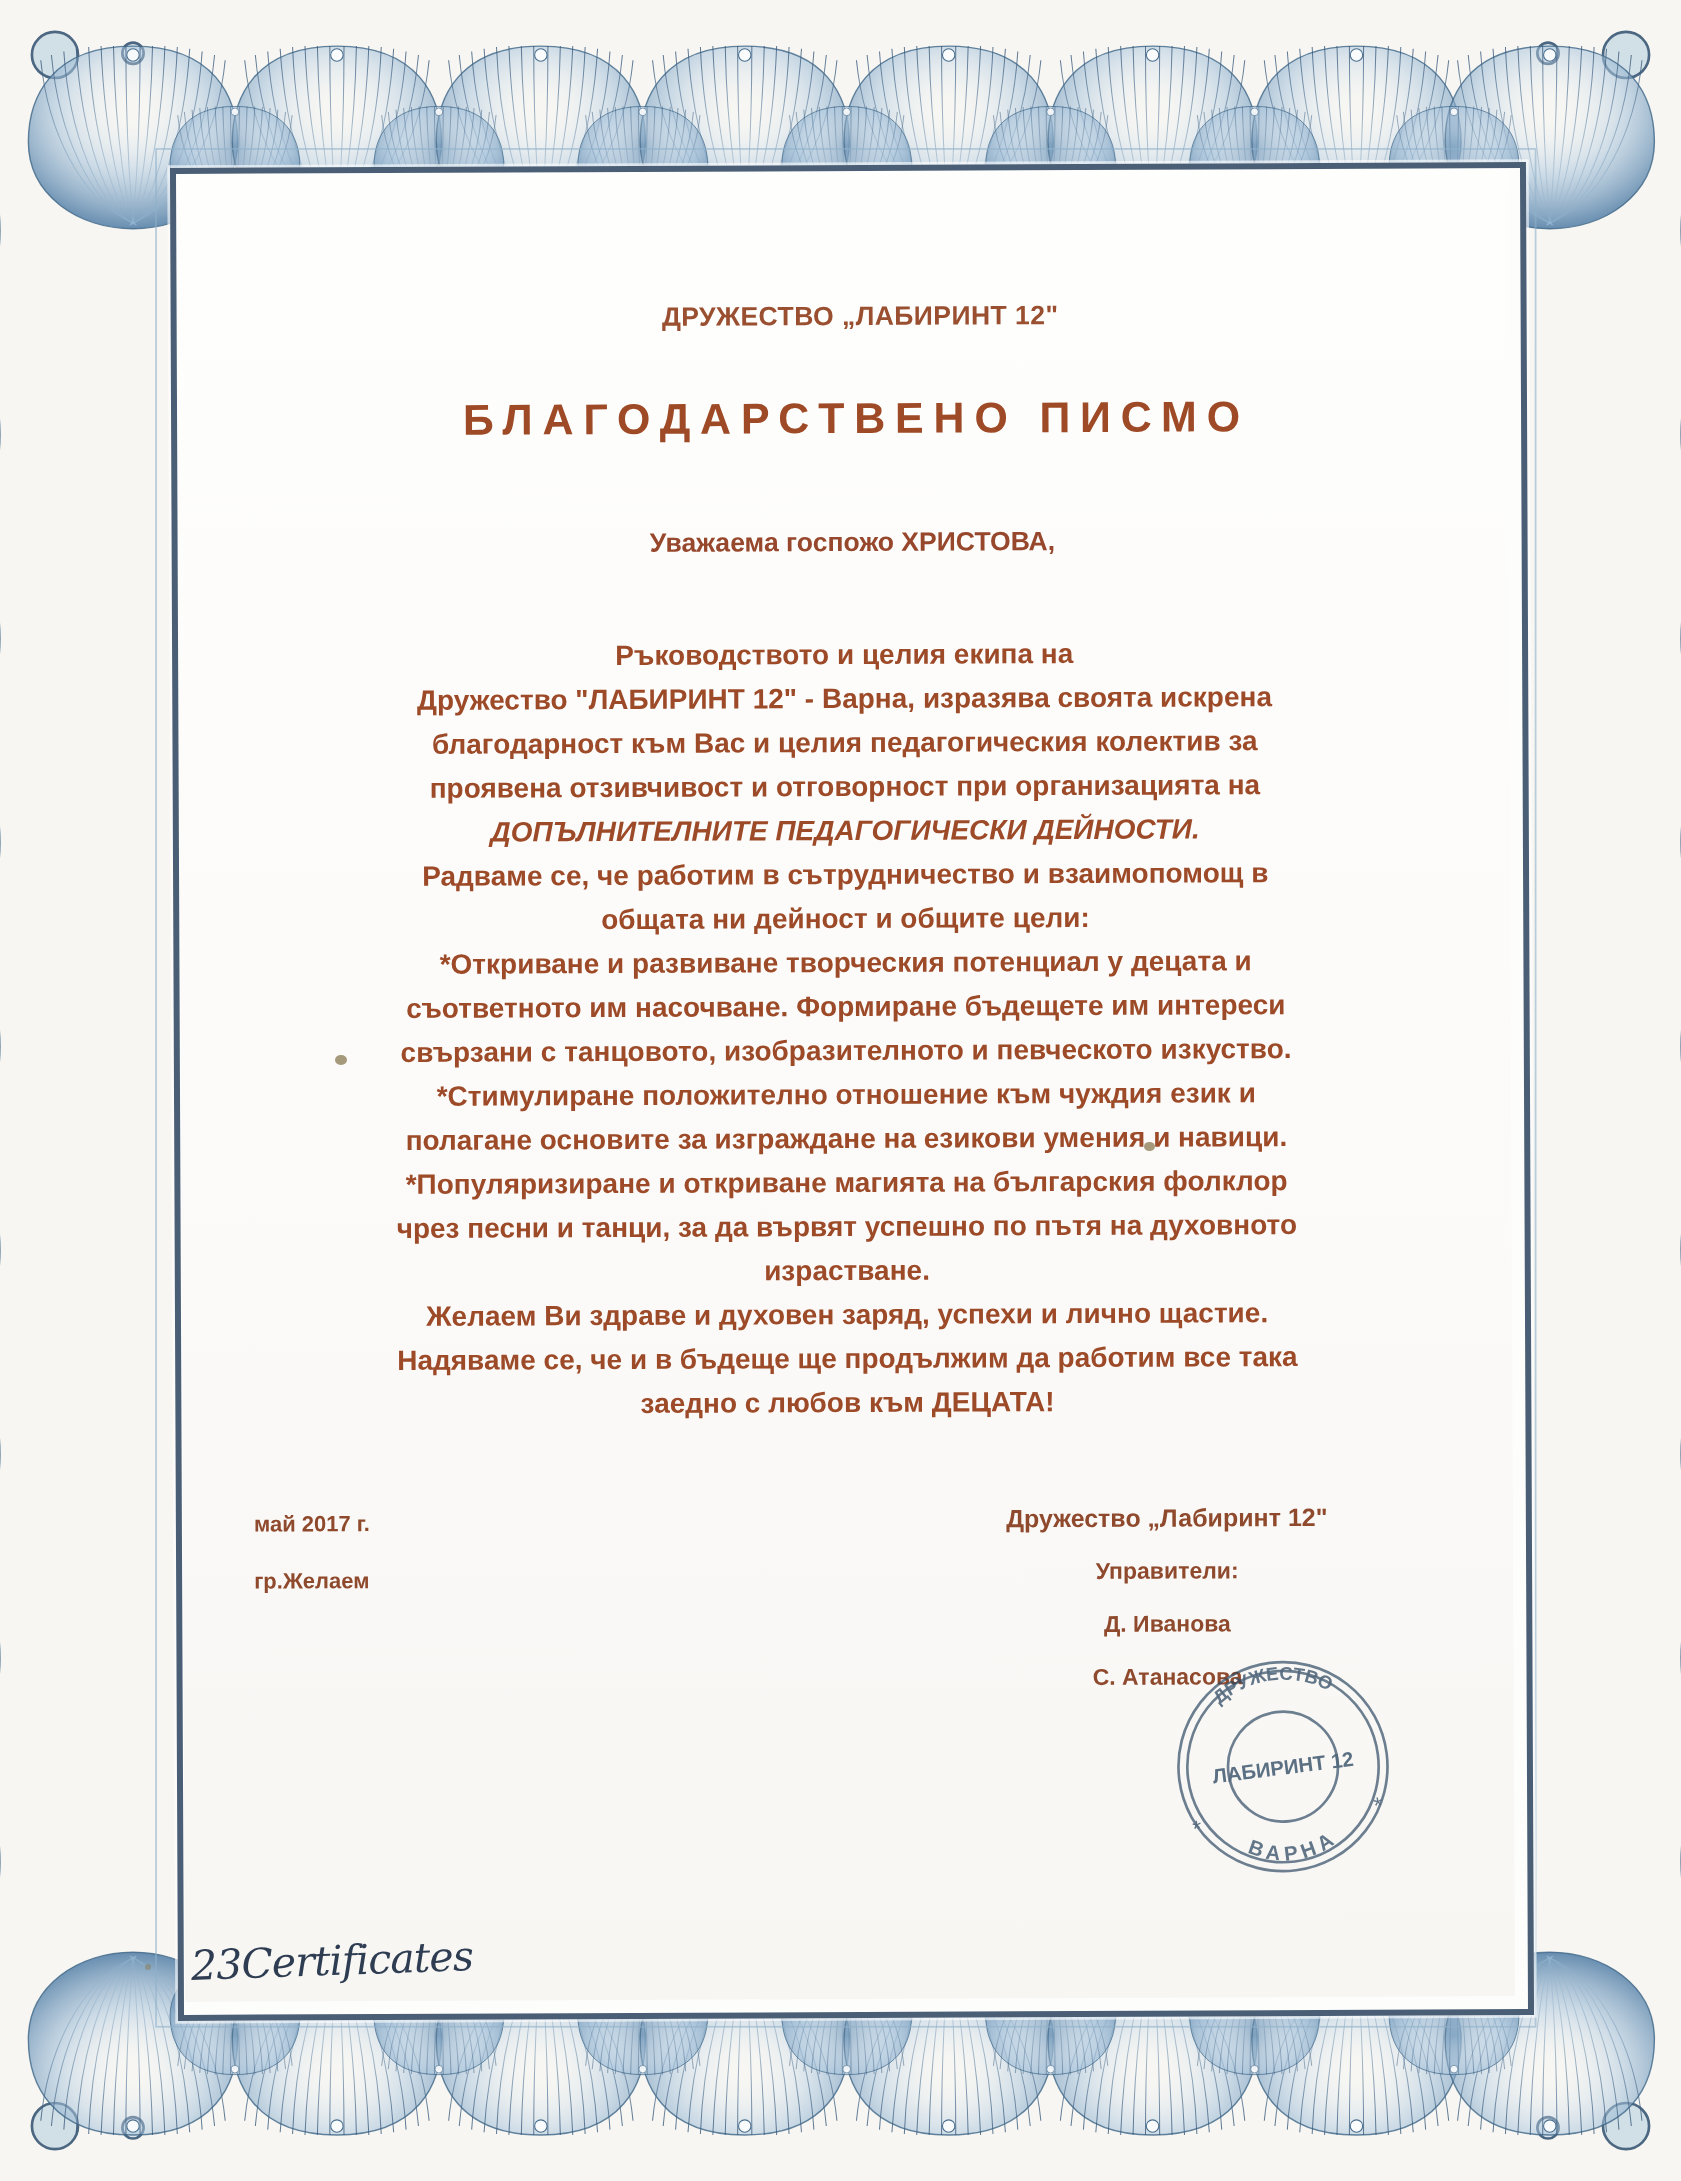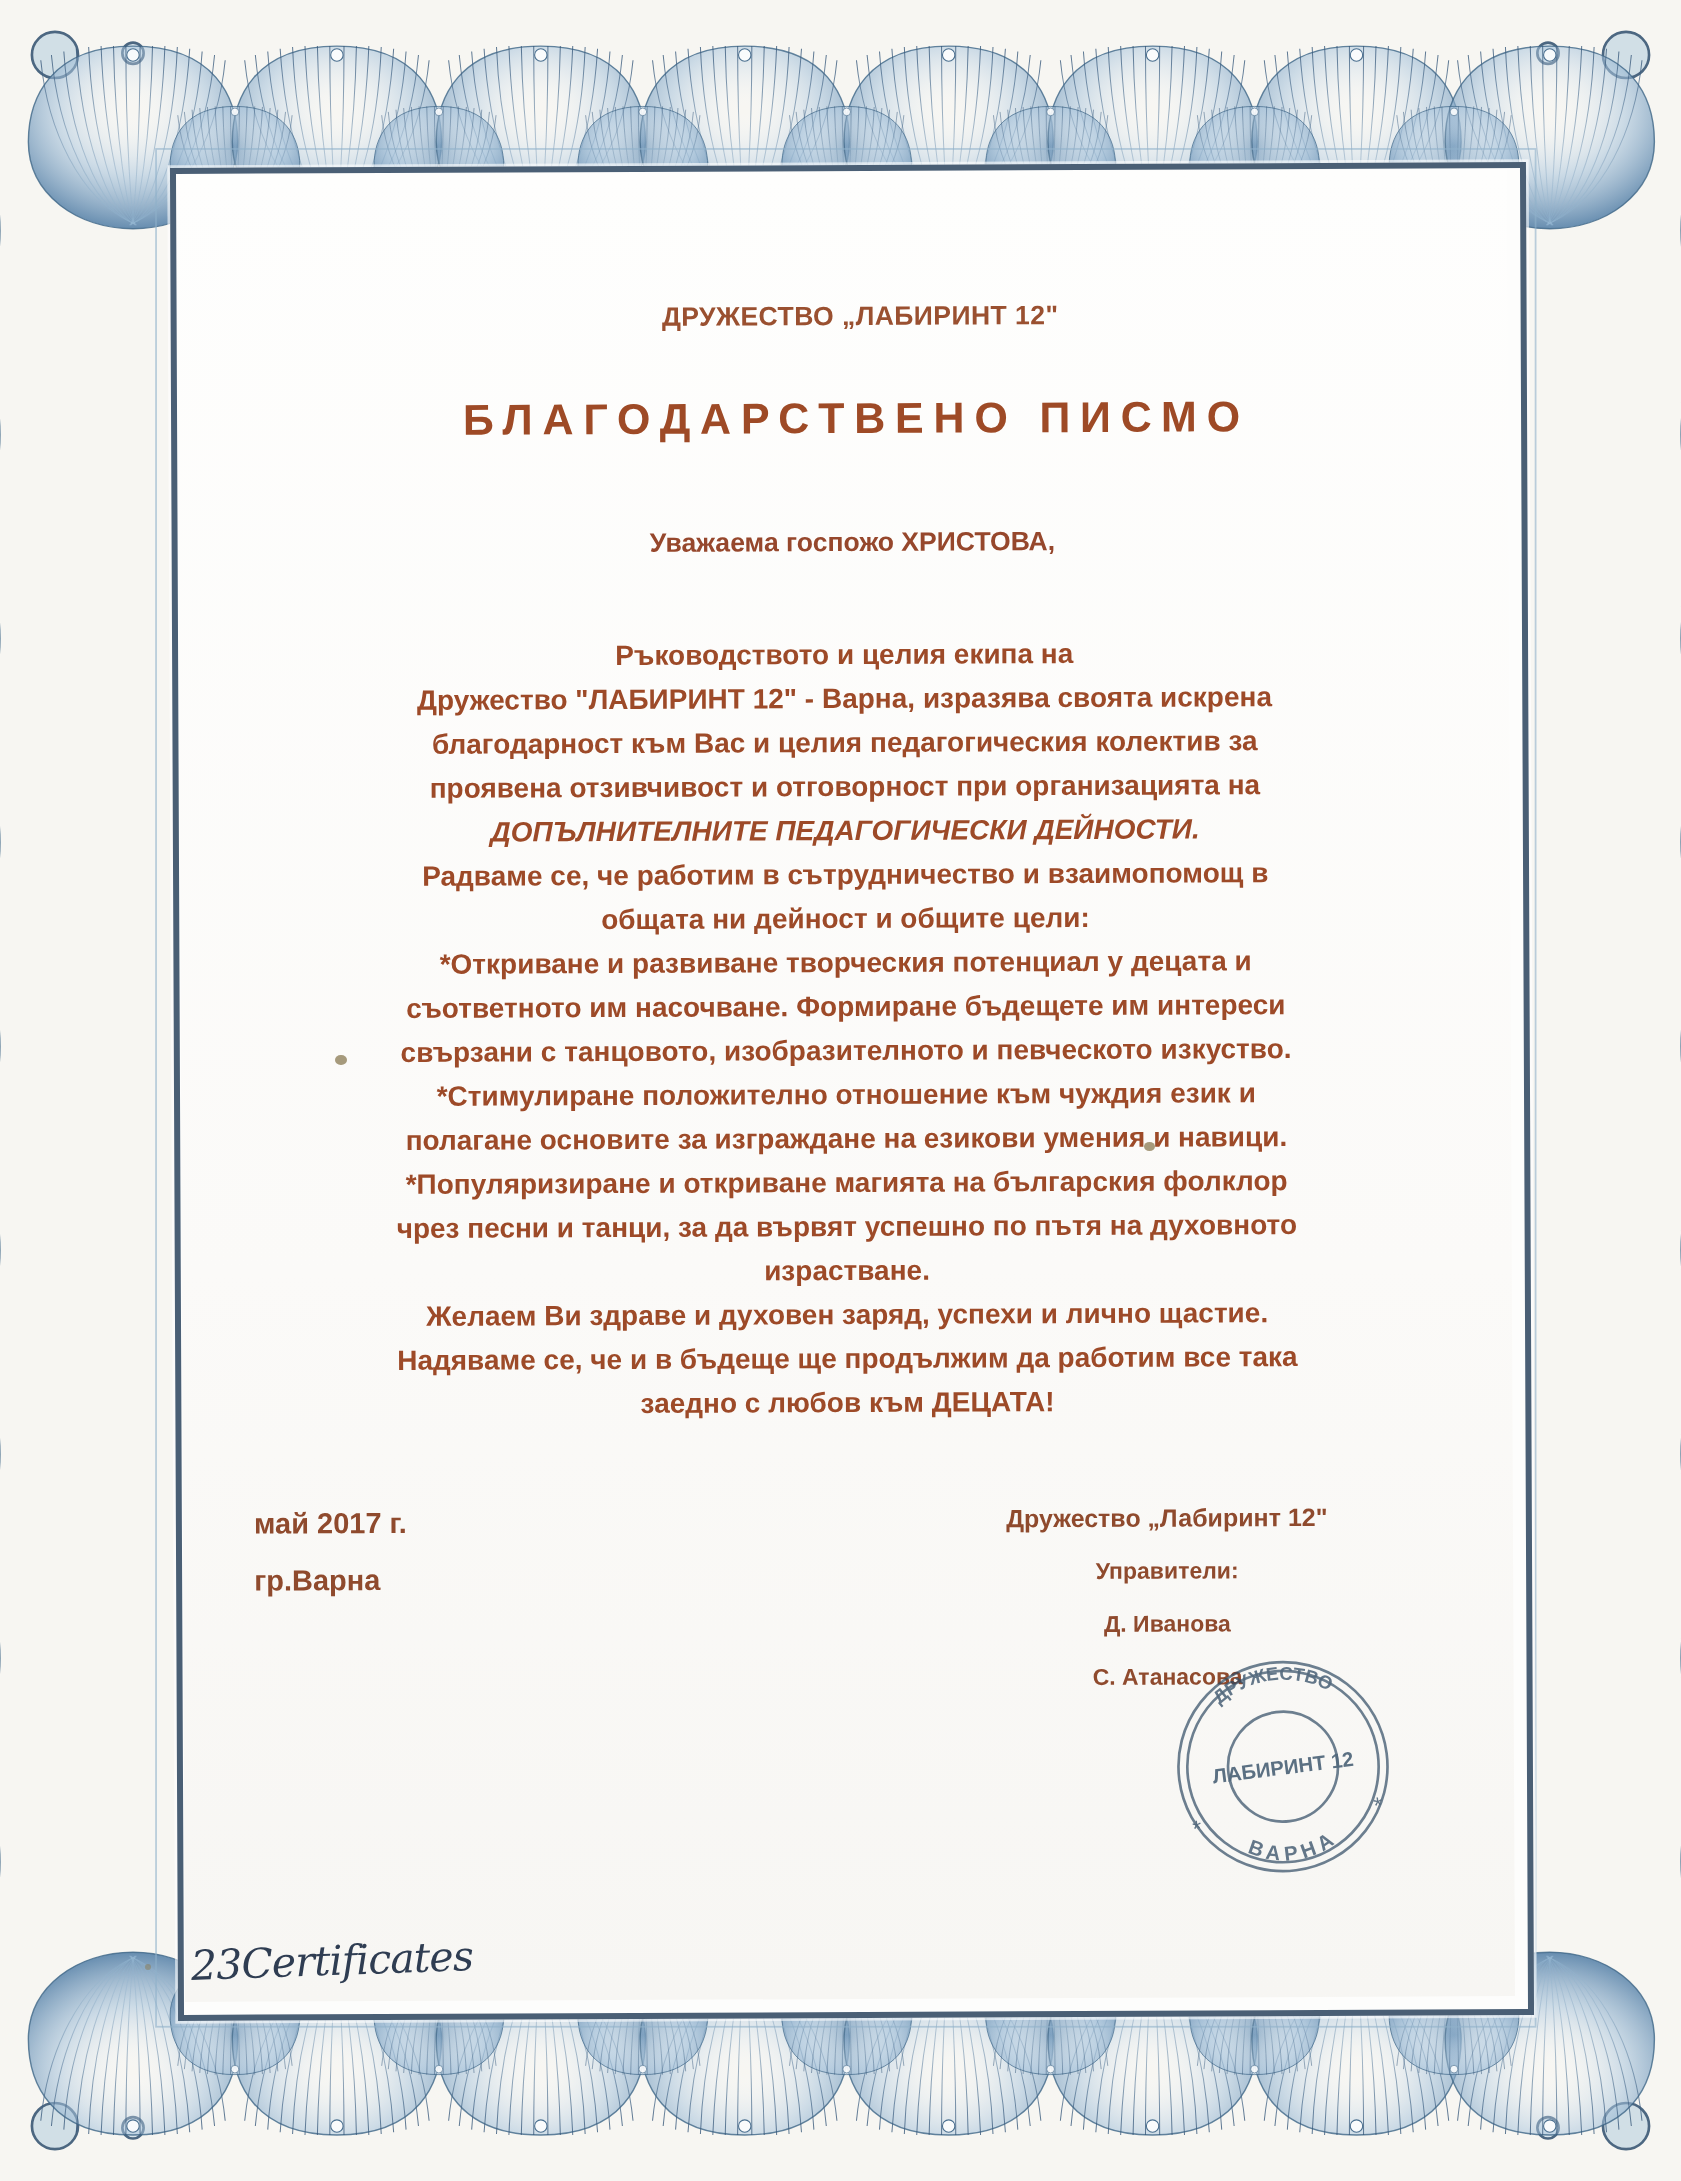--- a/index.html
+++ b/index.html
@@ -113,21 +113,21 @@
     color: #9d4a28;
   }
   .body-block p { margin: 0; }
   .body-block .ital { font-style: italic; }
 
   
   .footer-left {
     position: absolute;
     left: 71px;
     top: 1321px;
-    font-size: 29px;
+    font-size: 22px;
     font-weight: bold;
     color: #8f4a2d;
     line-height: 57px;
   }
   .footer-right {
     position: absolute;
     left: 709px;
     top: 1321px;
     width: 550px;
     text-align: center;
@@ -337,21 +337,21 @@
       <p>*Популяризиране и откриване магията на българския фолклор</p>
       <p>чрез песни и танци, за да вървят успешно по пътя на духовното</p>
       <p>израстване.</p>
       <p>Желаем Ви здраве и духовен заряд, успехи и лично щастие.</p>
       <p>Надяваме се, че и в бъдеще ще продължим да работим все така</p>
       <p>заедно с любов към ДЕЦАТА!</p>
     </div>
 
     <div class="footer-left">
       <div>май 2017 г.</div>
-      <div>гр.Варна</div>
+      <div>гр.Желаем</div>
     </div>
 
     <div class="footer-right">
       <div>Дружество „Лабиринт 12"</div>
       <div class="small">Управители:</div>
       <div class="small">Д. Иванова</div>
       <div class="small">С. Атанасова</div>
     </div>
 
     <svg class="stamp" viewBox="0 0 280 260">

